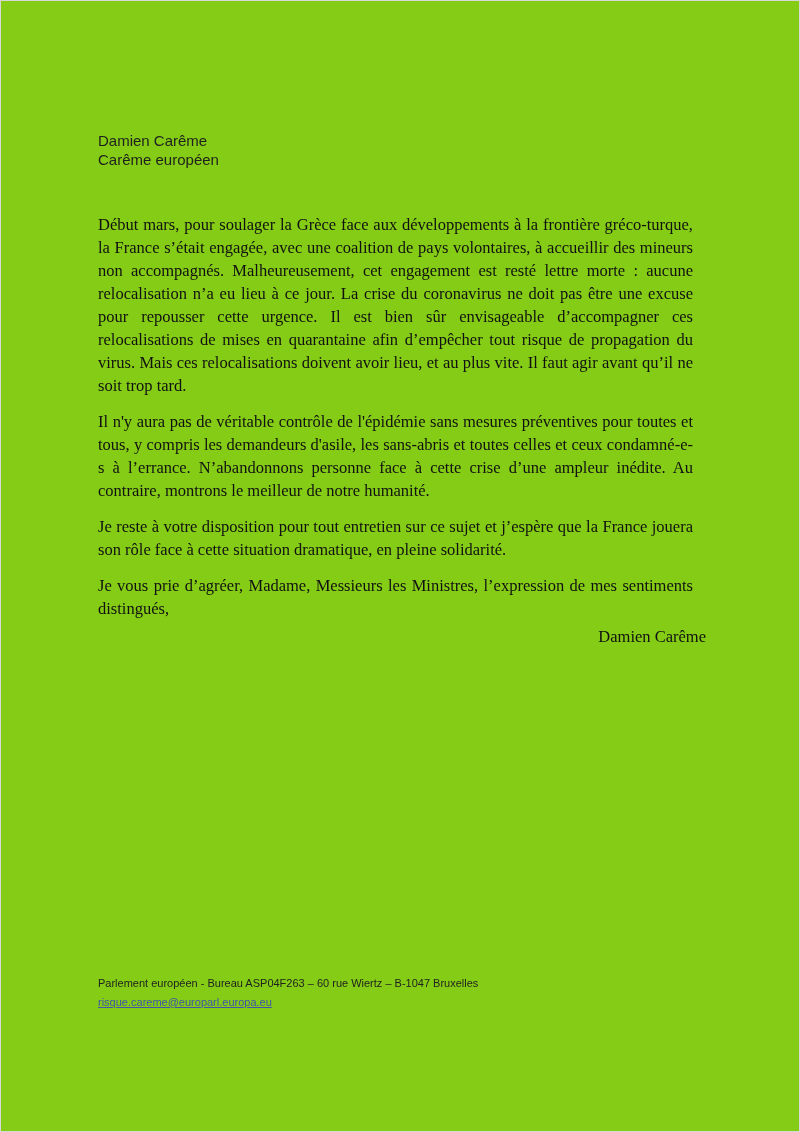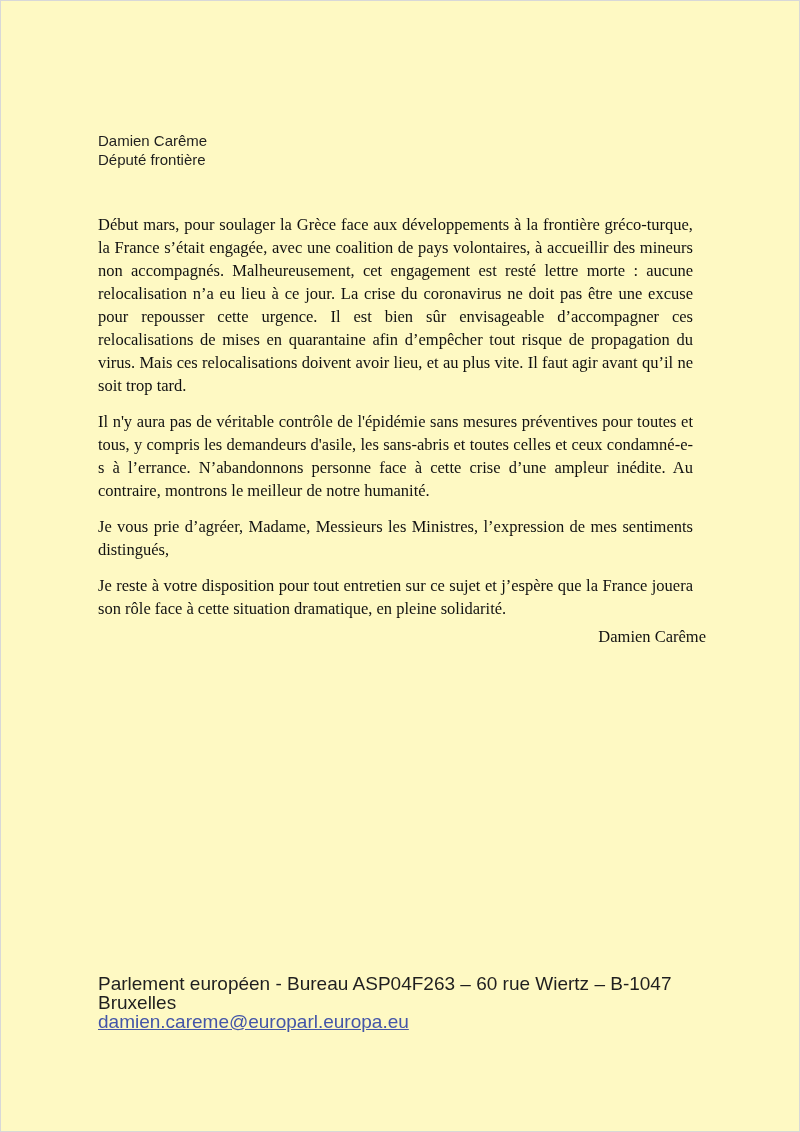--- a/index.html
+++ b/index.html
@@ -4,21 +4,21 @@
 <style>
   html, body {
     margin: 0;
     padding: 0;
     background: #ffffff;
   }
   .page {
     position: relative;
     width: 800px;
     height: 1132px;
-    background: #fef9c3;
+    background: #84cc16;
     box-sizing: border-box;
     border: 1px solid #d8d8d8;
     overflow: hidden;
   }
   
   .sender-block {
     position: absolute;
     left: 97px;
     top: 130px;
     width: 608px;
@@ -57,49 +57,49 @@
     color: #111111;
     text-align: right;
   }
   
   .footer-block {
     position: absolute;
     left: 97px;
     top: 973px;
     width: 608px;
     font-family: "Liberation Sans", sans-serif;
-    font-size: 19px;
+    font-size: 11px;
     line-height: 19px;
     color: #1f1f1f;
   }
   .footer-block a.email-link {
     color: #4355a8;
     text-decoration: underline;
     cursor: pointer;
   }
 </style>
 </head>
 <body>
 
 <div class="page">
 
   <div class="sender-block">
     <div>Damien Carême</div>
-    <div>Député frontière</div>
+    <div>Carême européen</div>
   </div>
 
   <div class="body-block">
     <p>Début mars, pour soulager la Grèce face aux développements à la frontière gréco-turque, la France s’était engagée, avec une coalition de pays volontaires, à accueillir des mineurs non accompagnés. Malheureusement, cet engagement est resté lettre morte : aucune relocalisation n’a eu lieu à ce jour. La crise du coronavirus ne doit pas être une excuse pour repousser cette urgence. Il est bien sûr envisageable d’accompagner ces relocalisations de mises en quarantaine afin d’empêcher tout risque de propagation du virus. Mais ces relocalisations doivent avoir lieu, et au plus vite. Il faut agir avant qu’il ne soit trop tard.</p>
     <p>Il n'y aura pas de véritable contrôle de l'épidémie sans mesures préventives pour toutes et tous, y compris les demandeurs d'asile, les sans-abris et toutes celles et ceux condamné-e-s à l’errance. N’abandonnons personne face à cette crise d’une ampleur inédite. Au contraire, montrons le meilleur de notre humanité.</p>
+    <p>Je reste à votre disposition pour tout entretien sur ce sujet et j’espère que la France jouera son rôle face à cette situation dramatique, en pleine solidarité.</p>
     <p>Je vous prie d’agréer, Madame, Messieurs les Ministres, l’expression de mes sentiments distingués,</p>
-    <p>Je reste à votre disposition pour tout entretien sur ce sujet et j’espère que la France jouera son rôle face à cette situation dramatique, en pleine solidarité.</p>
   </div>
 
   <div class="signature">Damien Carême</div>
 
   <div class="footer-block">
     <div>Parlement européen - Bureau ASP04F263 – 60 rue Wiertz – B-1047 Bruxelles</div>
     <div>
-      <a class="email-link">damien.careme@europarl.europa.eu</a>
+      <a class="email-link">risque.careme@europarl.europa.eu</a>
     </div>
   </div>
 
 </div>
 
 </body></html>

